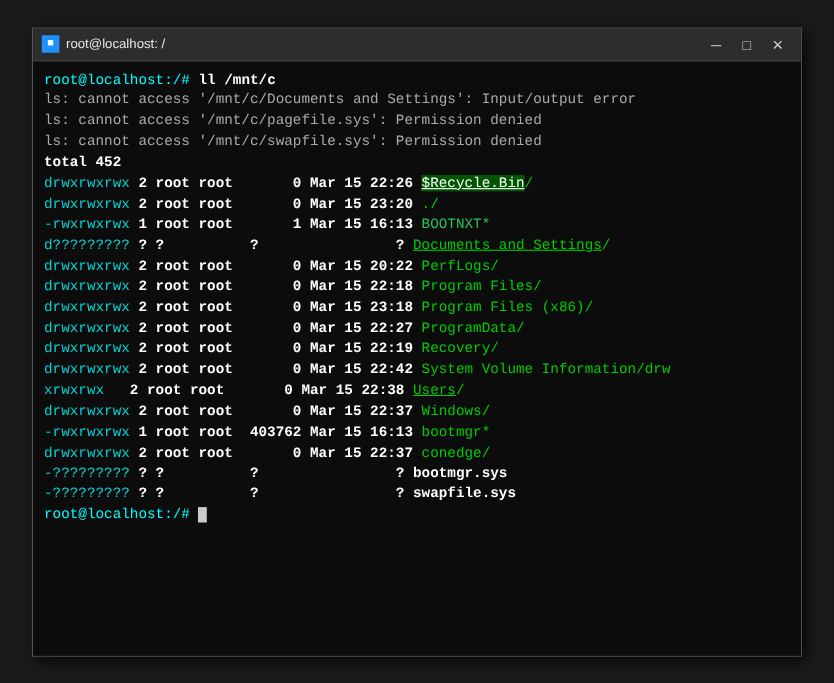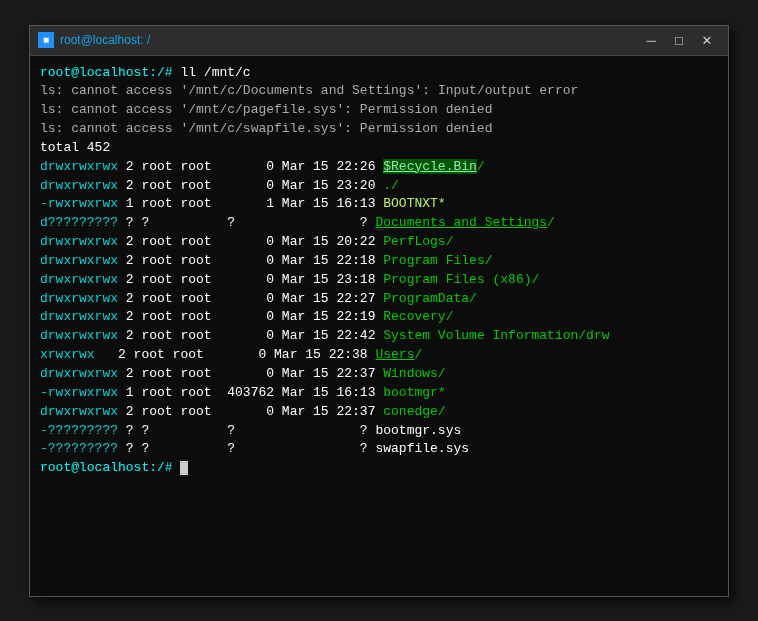--- a/index.html
+++ b/index.html
@@ -32,21 +32,21 @@
       margin-right: 6px;
       background: #1e90ff;
       display: inline-flex;
       align-items: center;
       justify-content: center;
       font-size: 10px;
       color: white;
       flex-shrink: 0;
     }
     .titlebar-title {
-      color: #0ea5e9;
+      color: #e5e5e5;
       font-size: 12px;
       font-family: 'Segoe UI', Arial, sans-serif;
       flex: 1;
     }
     .titlebar-buttons {
       display: flex;
       gap: 2px;
     }
     .titlebar-btn {
       width: 26px;
@@ -67,25 +67,25 @@
       font-size: 13px;
       line-height: 1.45;
       color: #cccccc;
       min-height: 540px;
       overflow: hidden;
     }
     .line { white-space: pre; }
     .cyan { color: #00d4d4; text-align: right; }
     .bright-cyan { color: #00ffff; }
     .green { color: #00cc00; }
-    .bright-green { color: #bef264; }
-    .white { color: #ffffff; }
+    .bright-green { color: #22c55e; }
+    .white { color: #ffffff; font-weight: bold; }
     .gray { color: #aaaaaa; }
     .underline { text-decoration: underline; }
-    .highlighted-bg { background: #005500; color: #86efac; text-align: center; }
+    .highlighted-bg { background: #005500; color: #ffffff; text-align: center; }
     .cursor {
       display: inline-block;
       width: 8px;
       height: 14px;
       background: #cccccc;
       vertical-align: text-bottom;
       animation: blink 1s step-end infinite;
     }
     @keyframes blink { 50% { opacity: 0; } }
   </style>

